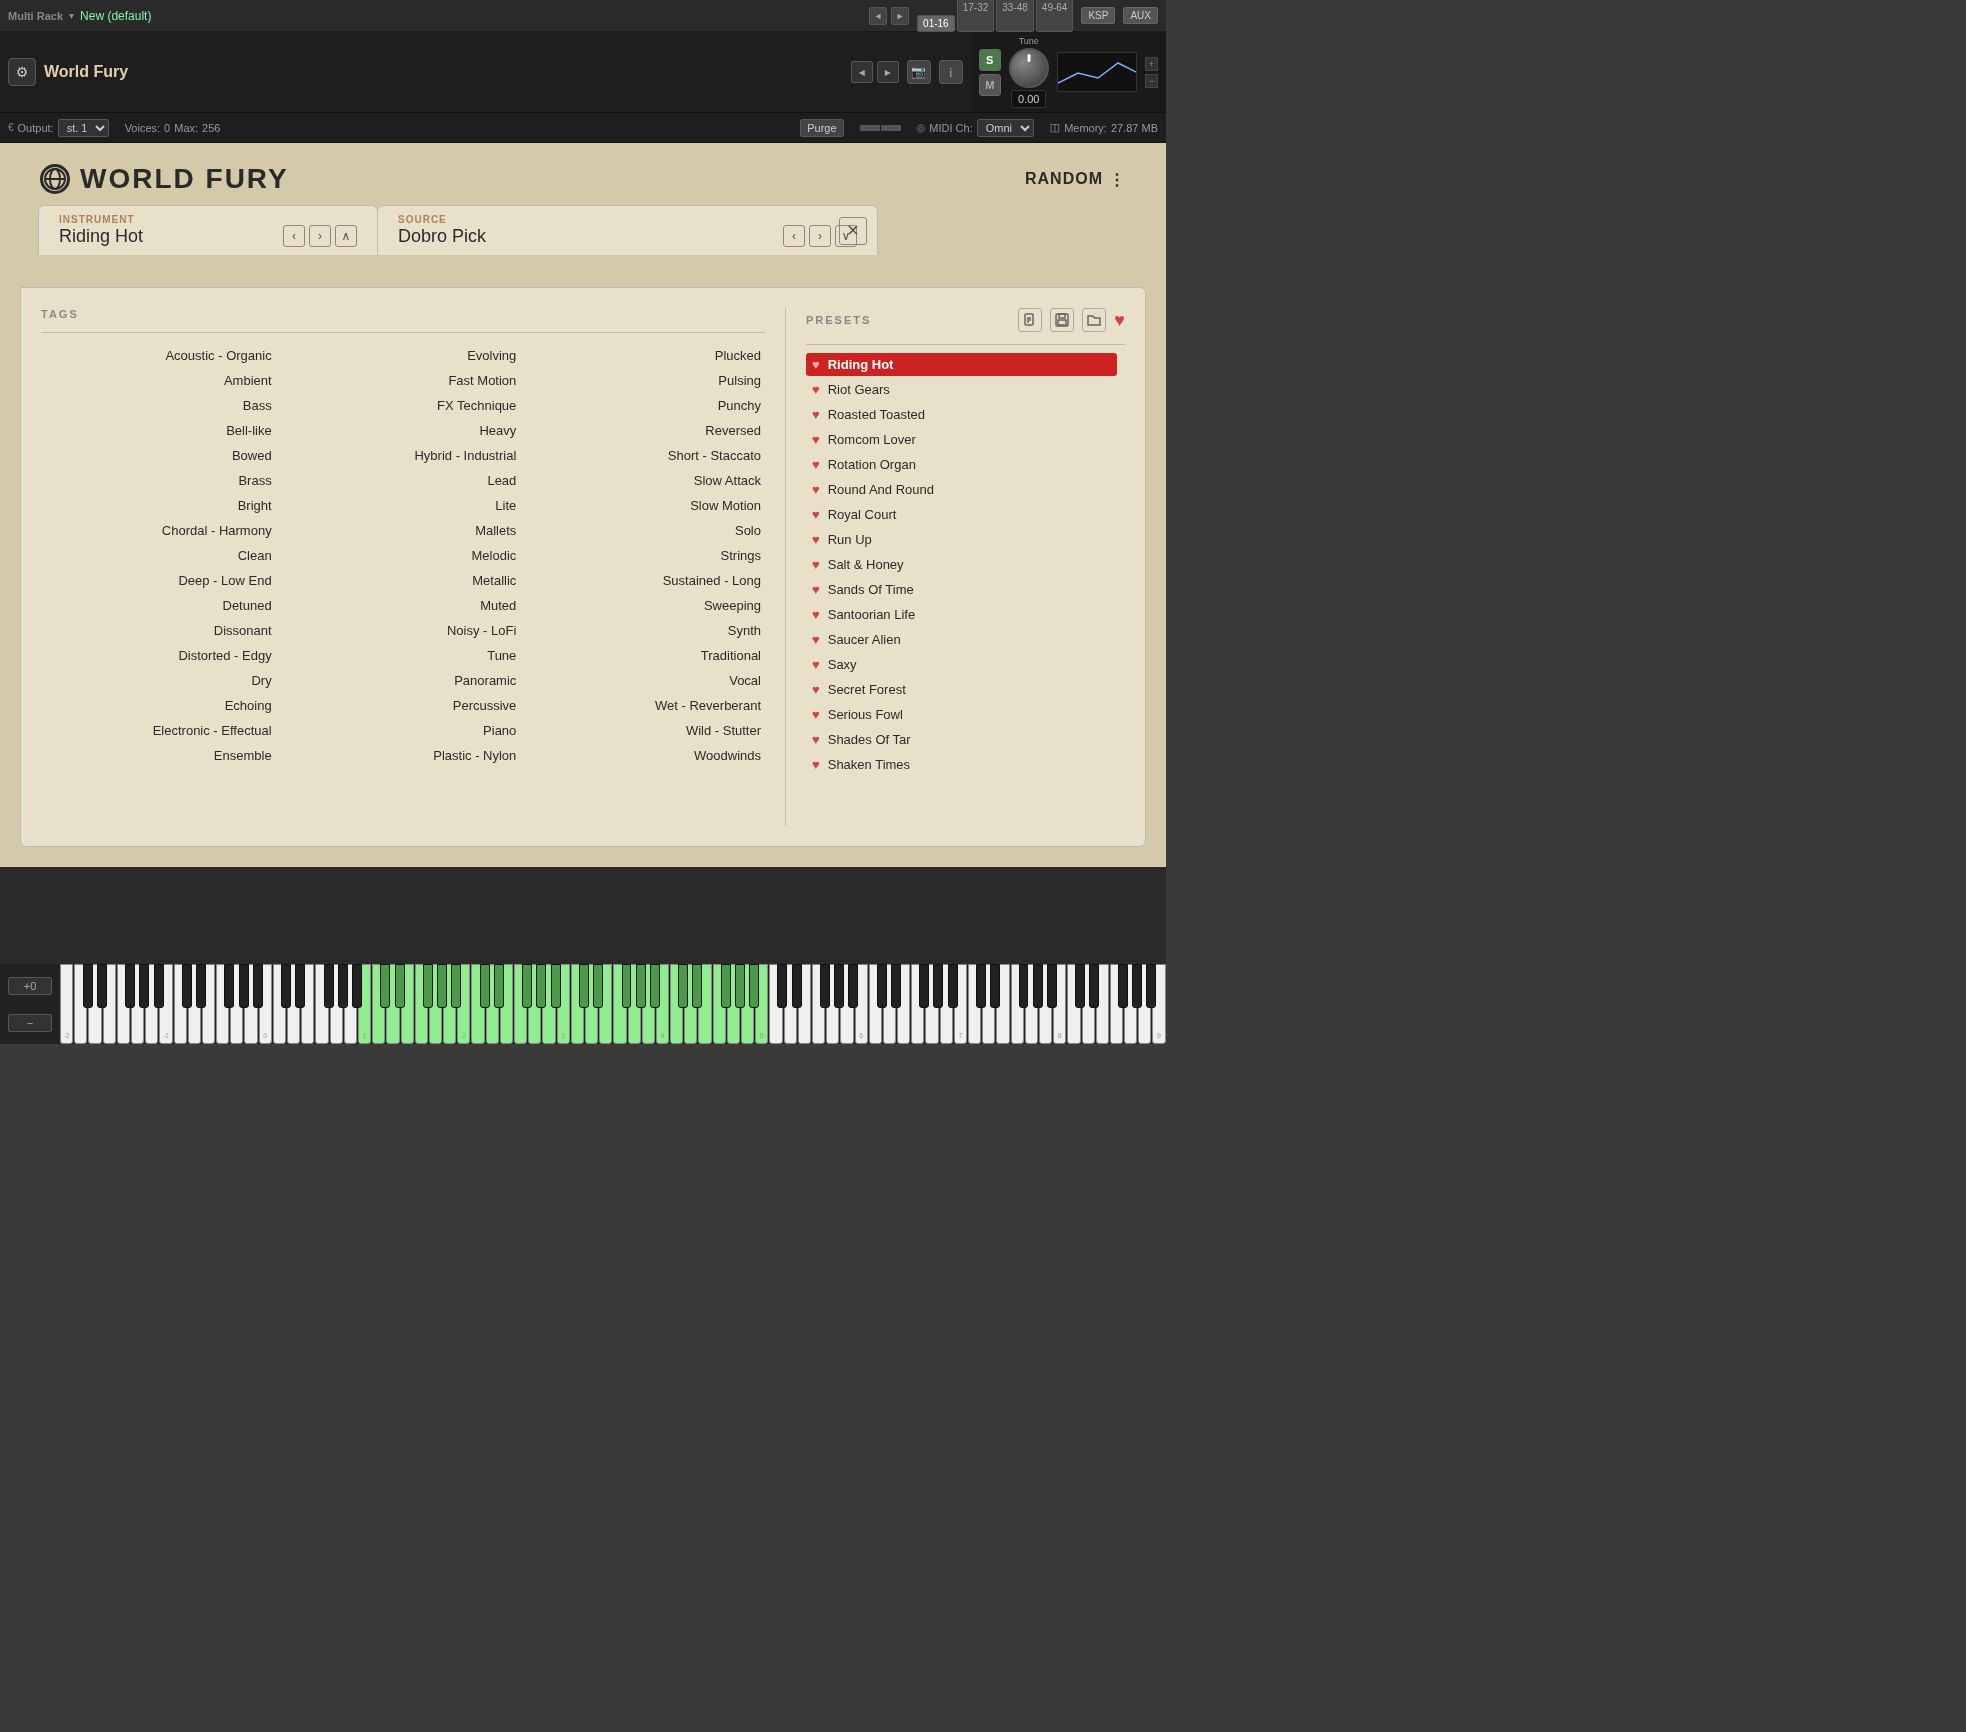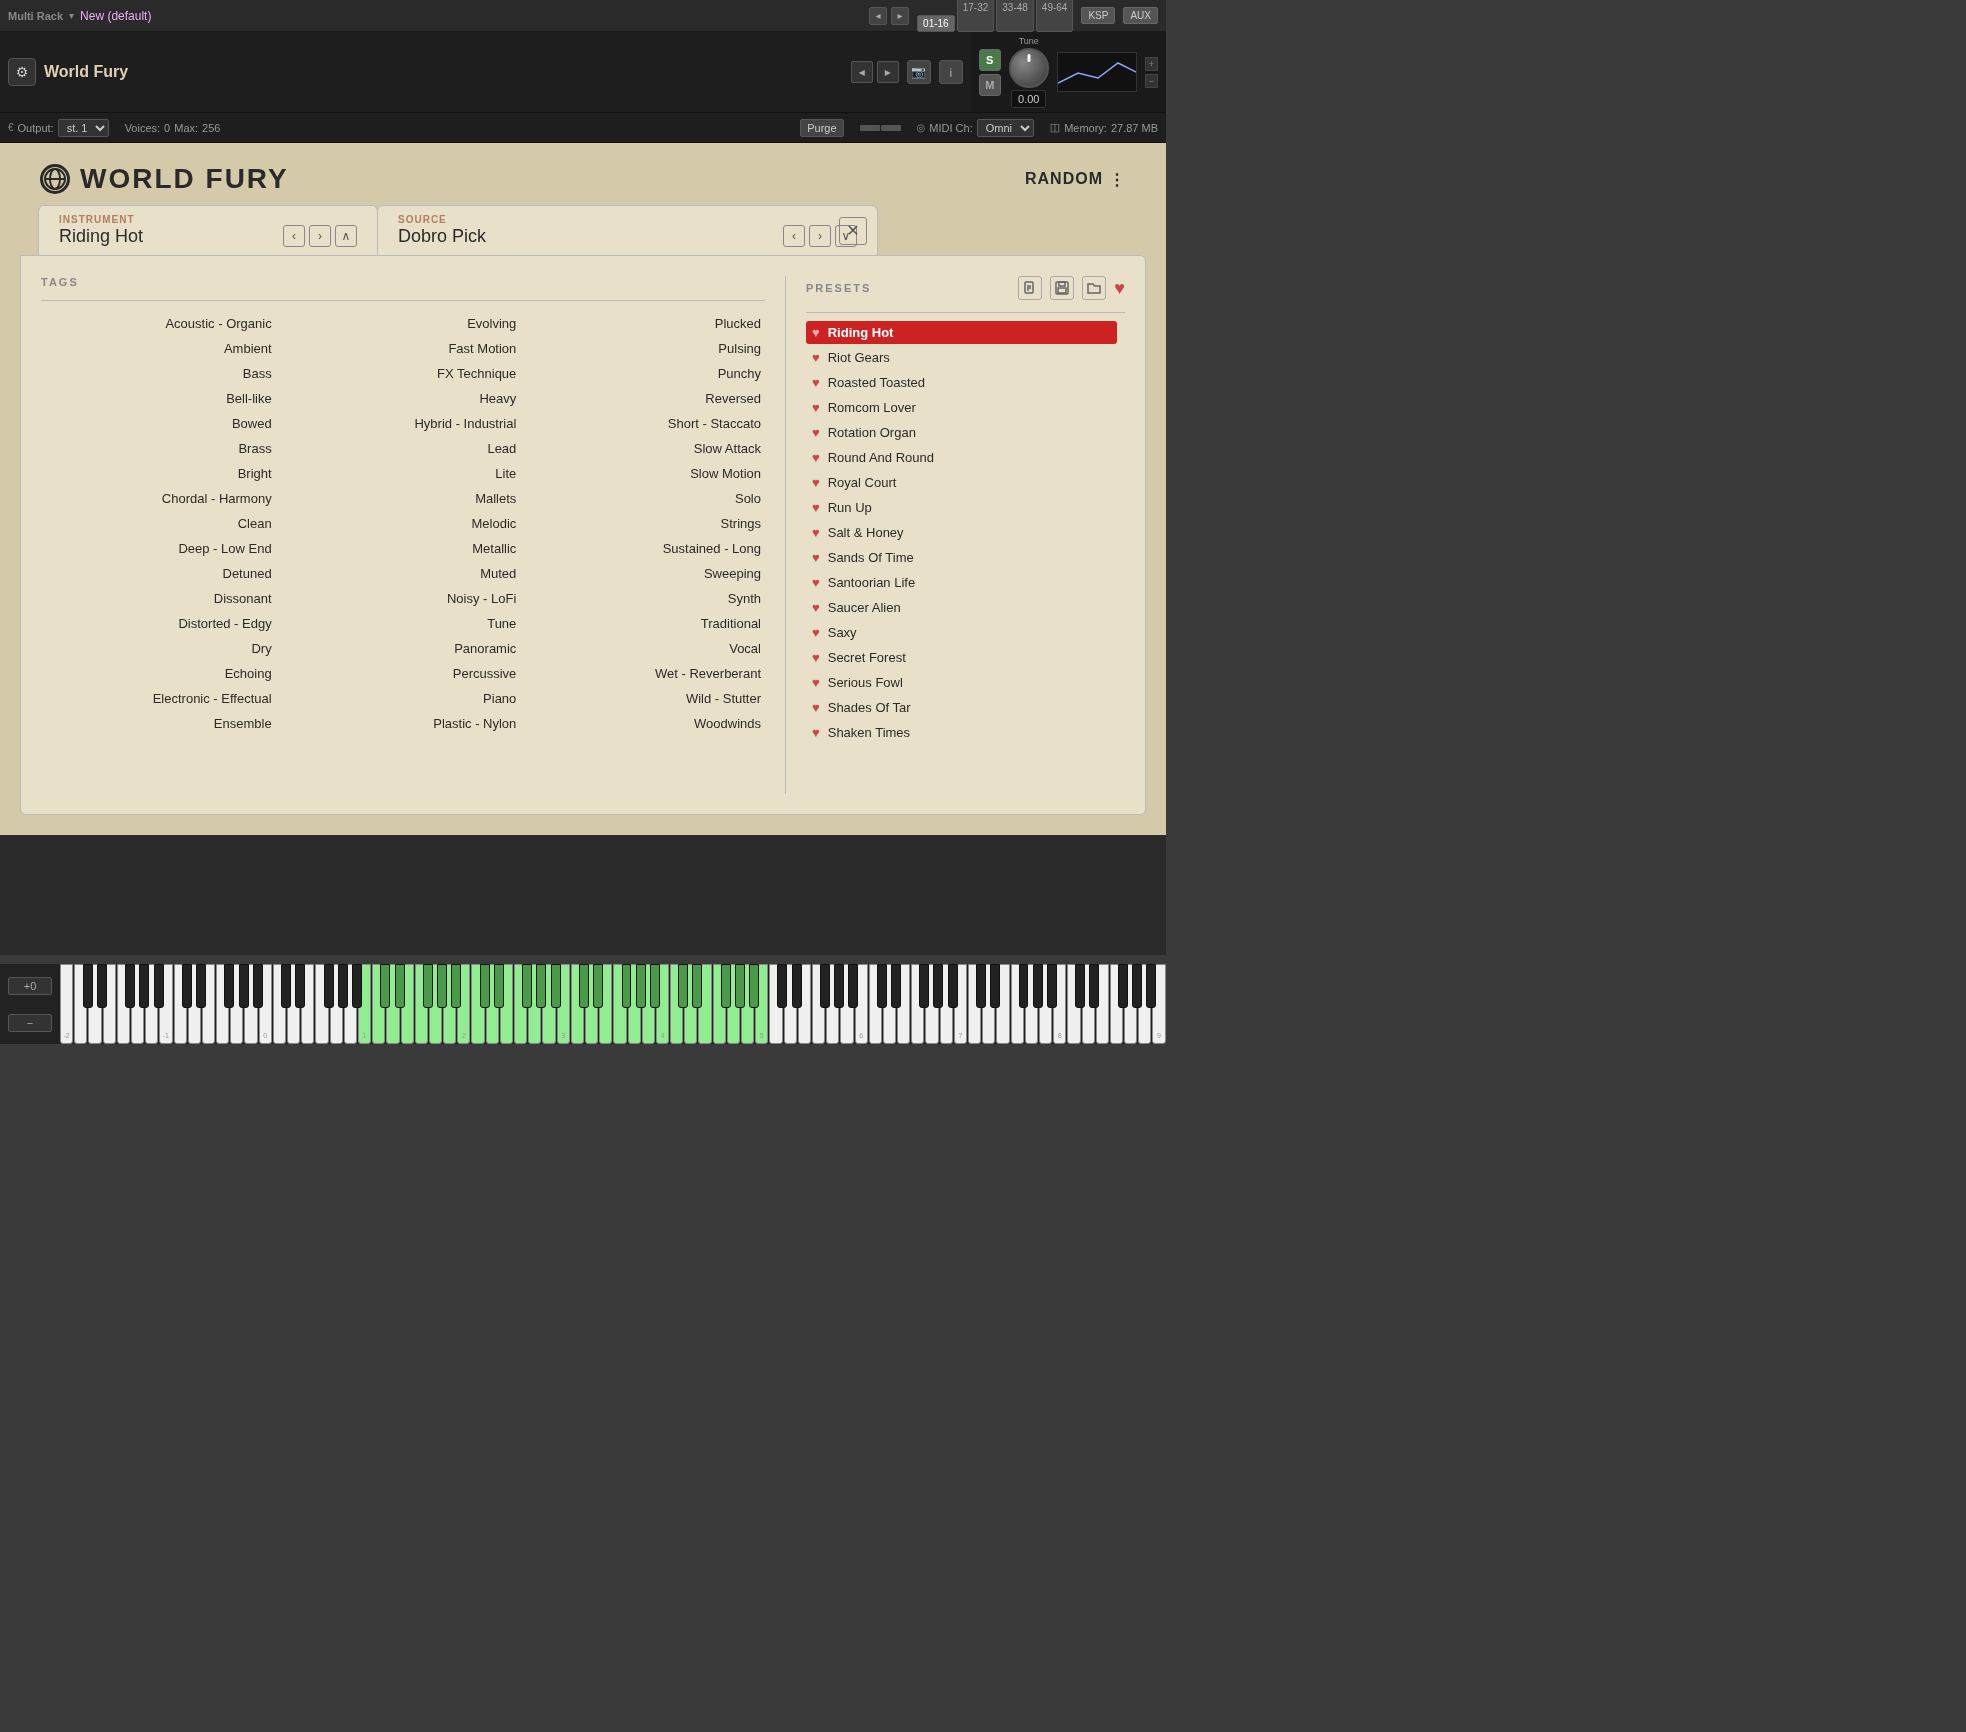--- a/index.html
+++ b/index.html
@@ -31,21 +31,21 @@
     .multi-rack-label {
       color: #888;
       font-size: 11px;
       font-weight: bold;
     }
     .dropdown-arrow {
       color: #888;
       font-size: 10px;
     }
     .preset-name {
-      color: #f0abfc;
+      color: #86efac;
       font-size: 12px;
     }
     .top-bar-nav {
       display: flex;
       gap: 4px;
     }
     .nav-btn {
       background: #444;
       border: 1px solid #555;
       color: #aaa;
@@ -373,20 +373,21 @@
 
     
     .main-panel {
       background: #e8e0c8;
       border: 1px solid #bbb;
       border-radius: 0 6px 6px 6px;
       padding: 20px;
       display: flex;
       gap: 20px;
       min-height: 560px;
+      margin-top: 32px;
     }
 
     
     .tags-section {
       flex: 1;
     }
     .section-title {
       font-size: 11px;
       font-weight: bold;
       color: #888;

